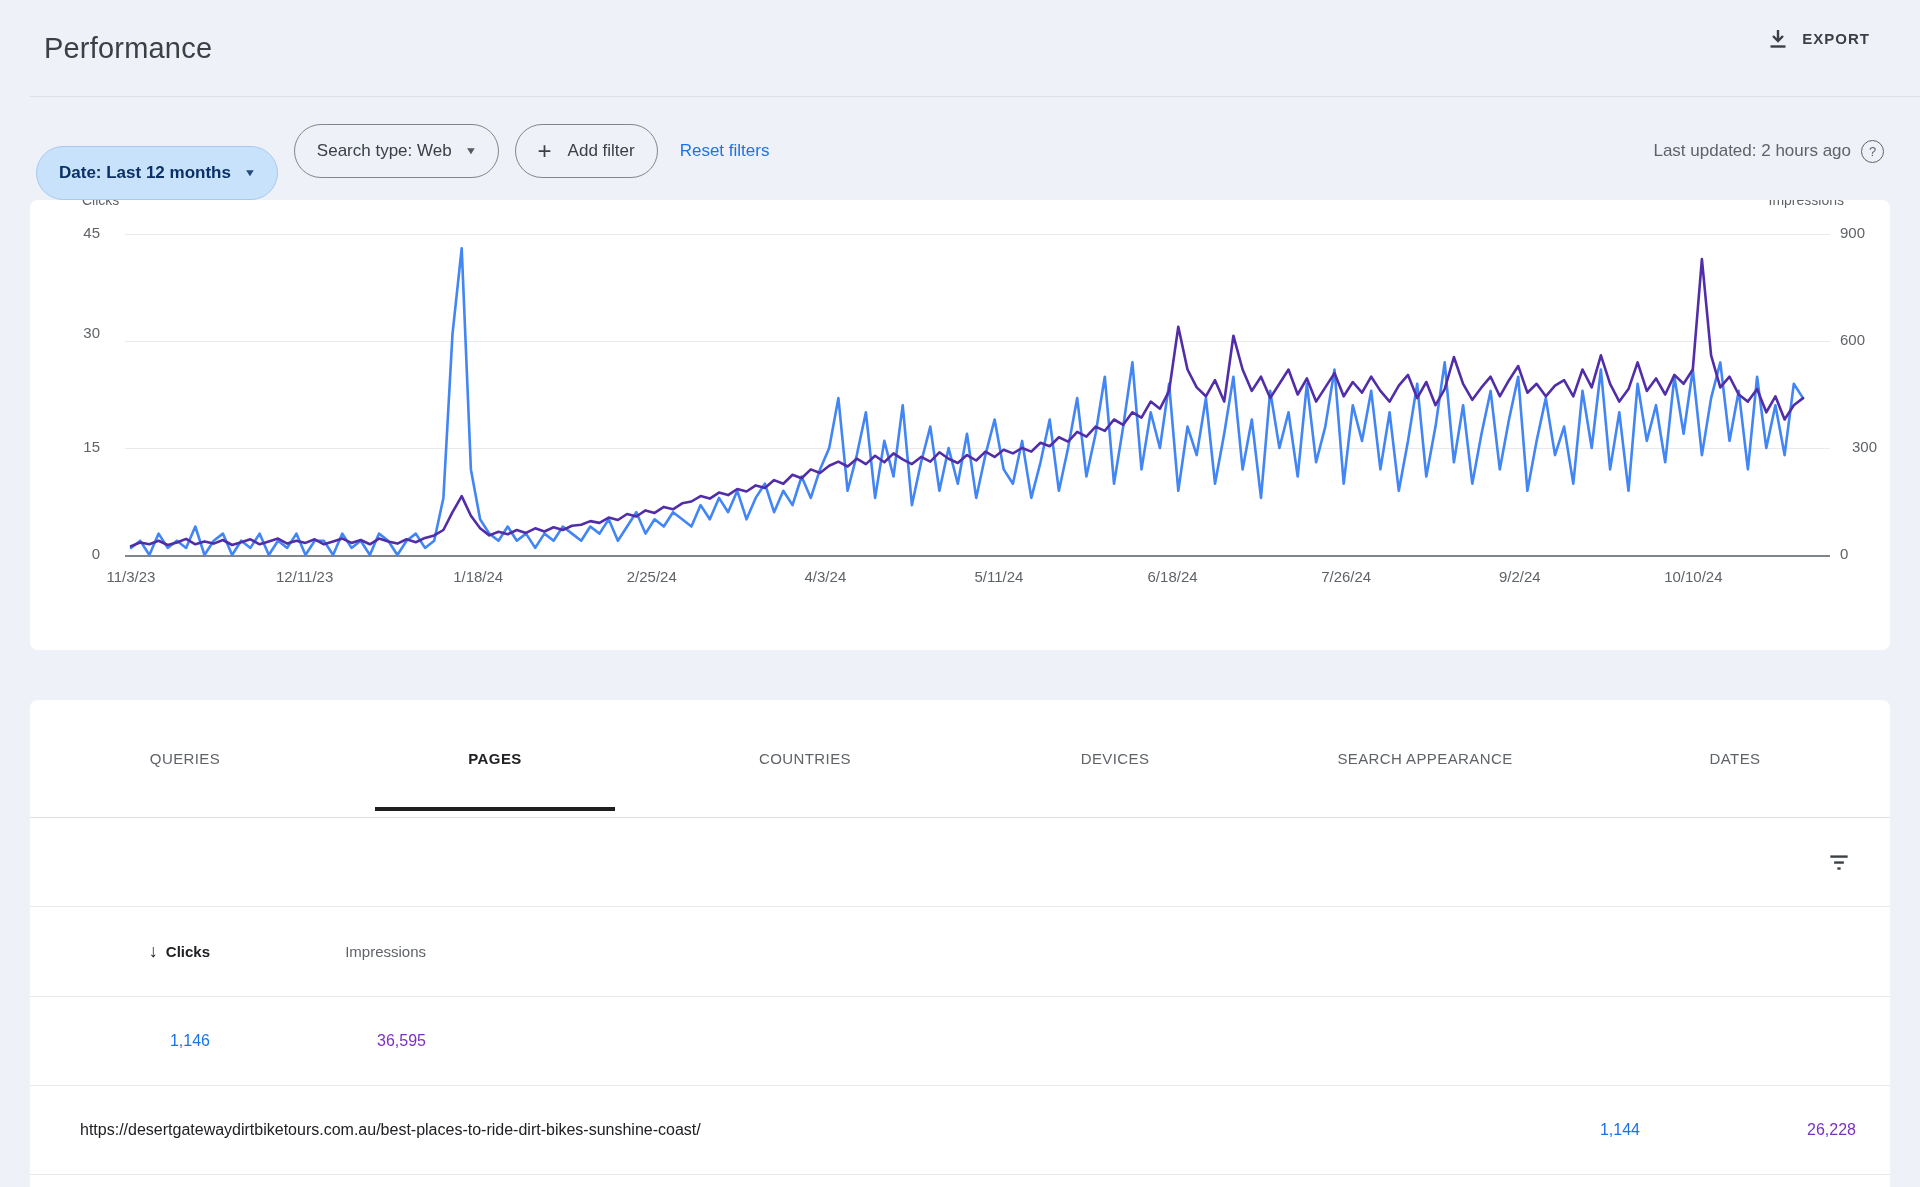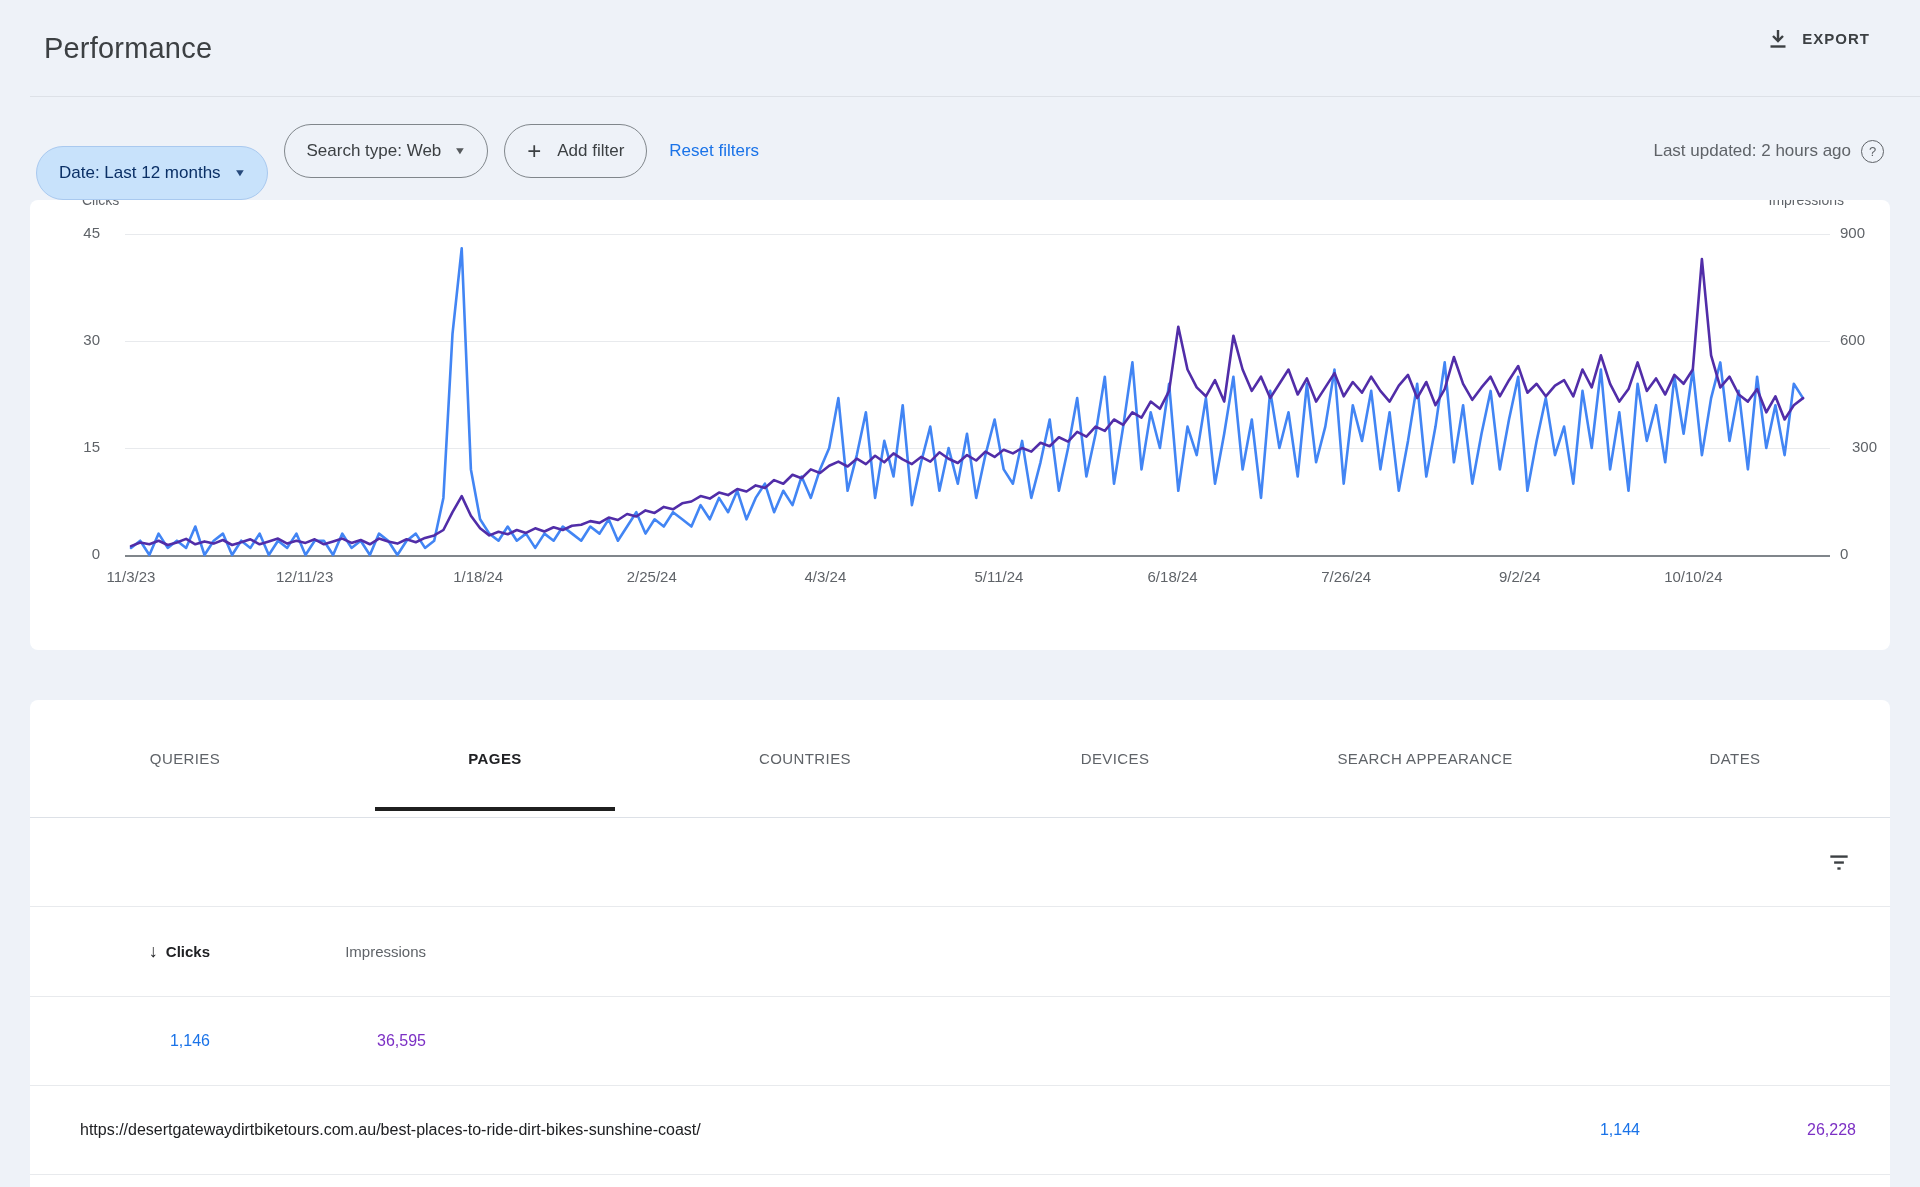--- a/index.html
+++ b/index.html
@@ -29,21 +29,21 @@
     display:flex;align-items:center;
     margin:27px 36px 0 36px;height:54px;
   }
   .chip{
     display:flex;align-items:center;gap:14px;
     height:54px;padding:0 22px;box-sizing:border-box;
     border-radius:27px;font-family:inherit;font-size:17px;cursor:pointer;
     background:transparent;border:1px solid #80868b;color:#3c4043;
     margin-right:16px;white-space:nowrap;
   }
-  .chip-date{background:#c8e2fb;border:1px solid #a9c9ef;color:#0b3066;font-weight:400;margin-top:44px;}
+  .chip-date{background:#c8e2fb;border:1px solid #a9c9ef;color:#0b3066;font-weight:700;margin-top:44px;}
   .caret{font-size:10px;line-height:1;transform:scaleX(1.3);opacity:.85;}
   .plus{font-size:24px;font-weight:400;line-height:1;margin-right:2px;color:#3c4043;}
   .reset-link{font-size:17px;font-weight:500;color:#1a73e8;margin-left:6px;cursor:pointer;text-decoration:none;}
   .fspacer{flex:1;}
   .updated{font-size:17px;color:#5f6368;}
   .help-icon{
     width:21px;height:21px;border:1.6px solid #5f6368;border-radius:50%;
     display:inline-flex;align-items:center;justify-content:center;
     font-size:13px;color:#5f6368;margin-left:10px;cursor:pointer;flex:0 0 auto;
   }
@@ -137,21 +137,21 @@
     <span class="axis-title left">Clicks</span>
     <span class="axis-title right">Impressions</span>
     <div id="grid-layer">
         <div class="gridline" style="top: 34px;"></div>
         <div class="gridline" style="top: 141px;"></div>
         <div class="gridline" style="top: 248px;"></div>
         <div class="gridline zero" style="top: 355px;"></div>
       </div>
     <div id="left-ticks">
         <div class="ytick l" style="top: 24px;">45</div>
-        <div class="ytick l" style="top: 131px;">30</div>
+        <div class="ytick l" style="top: 124px;">30</div>
         <div class="ytick l" style="top: 238px;">15</div>
         <div class="ytick l" style="top: 345px;">0</div>
       </div>
     <div id="right-ticks">
         <div class="ytick r" style="top: 24px;">900</div>
         <div class="ytick r" style="top: 131px;">600</div>
         <div class="ytick r" style="top: 238px; margin-left: 12px;">300</div>
         <div class="ytick r" style="top: 345px;">0</div>
       </div>
     <svg id="chart-svg" class="chart-svg" width="1860" height="450">

